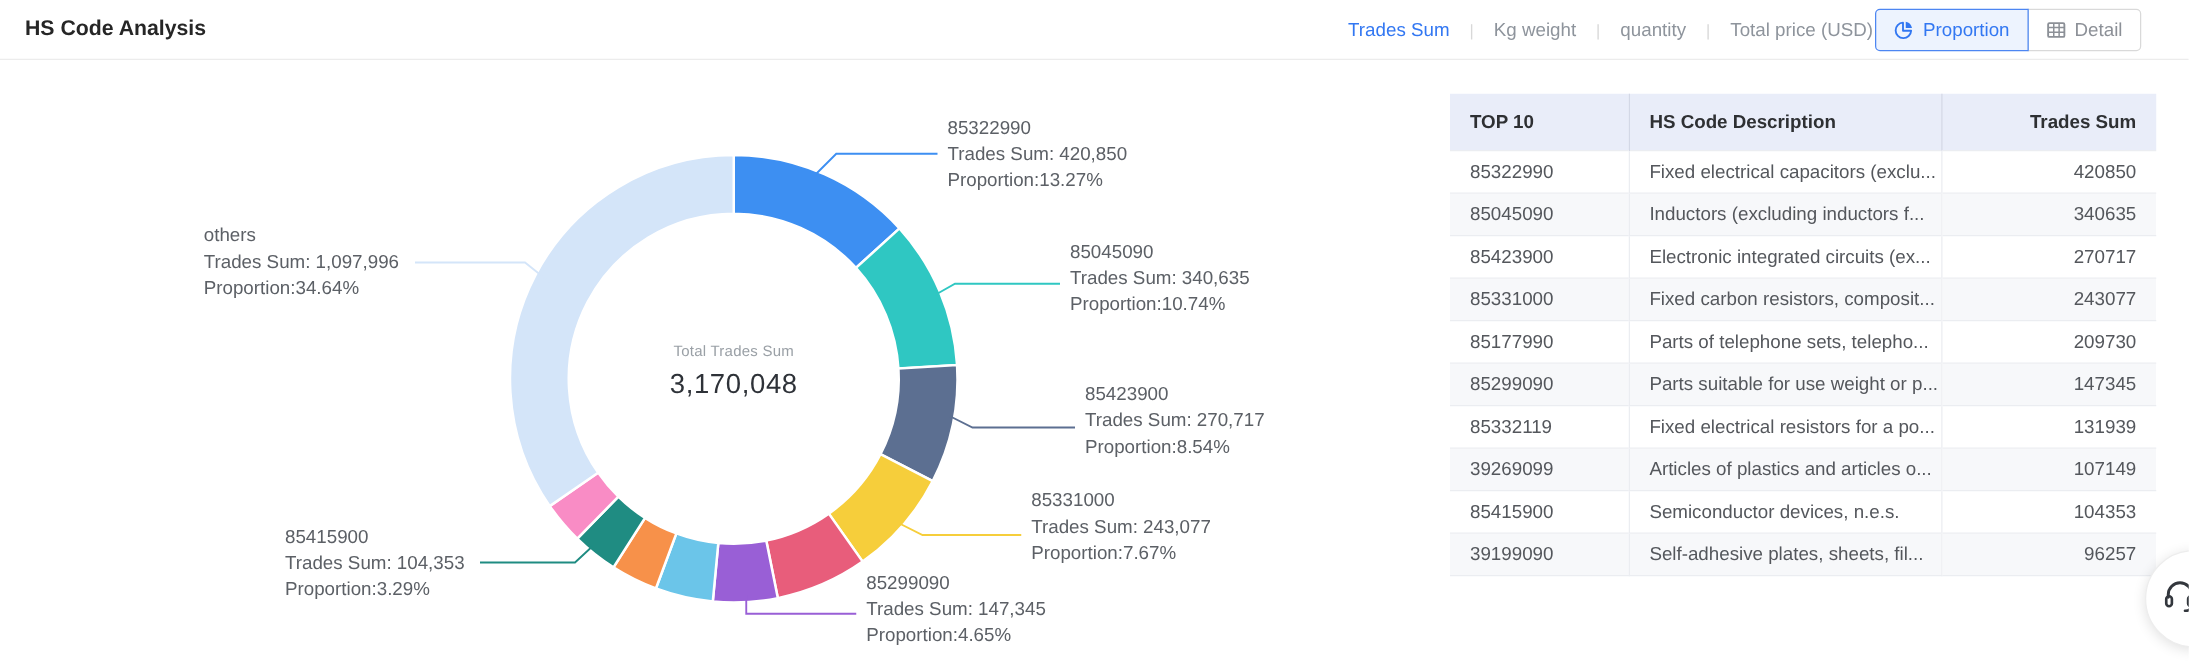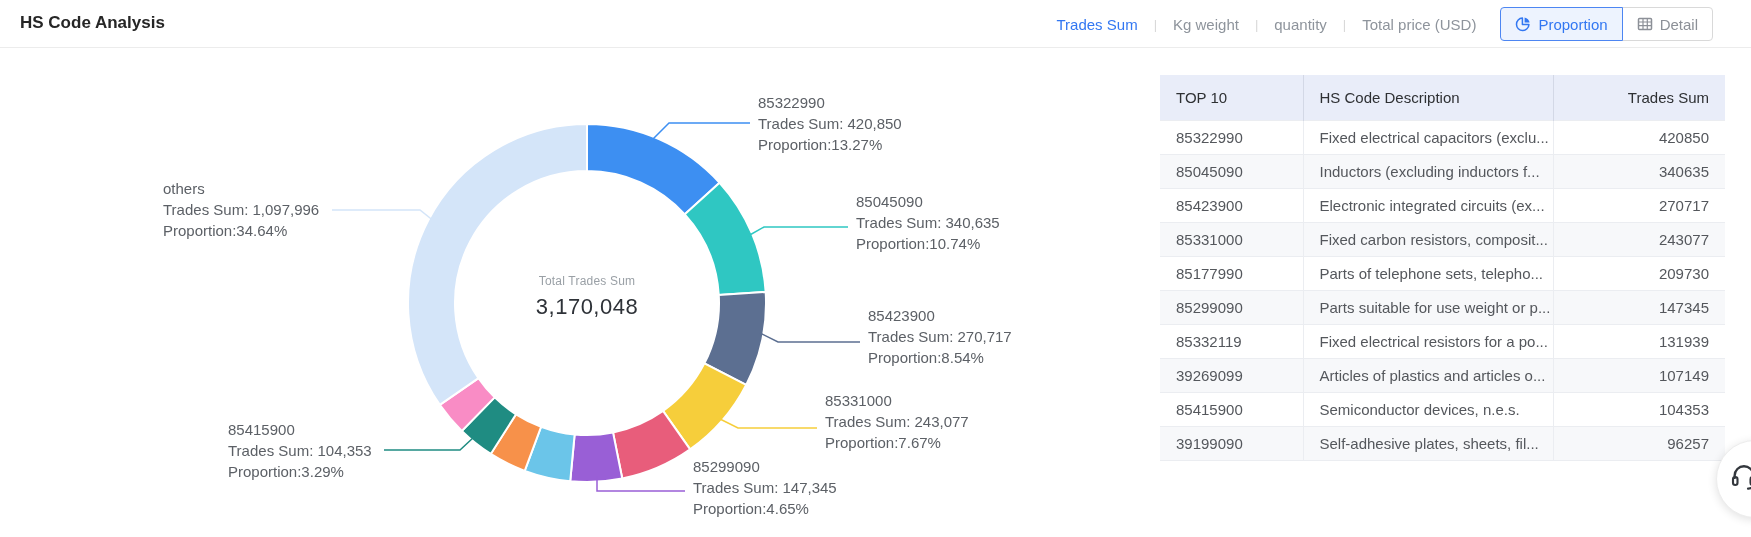--- a/index.html
+++ b/index.html
@@ -9,21 +9,21 @@
 
   
   .topbar { position:absolute; left:0; top:0; width:1751px; height:48px;
             border-bottom:1px solid #ececec; display:flex; align-items:center; }
   .page-title { position:absolute; left:20px; top:13px; font-size:17px; font-weight:700; color:#262626; }
   .topbar-right { position:absolute; right:38px; top:0; height:48px; display:flex; align-items:center; }
   .metric-tabs { display:flex; align-items:center; font-size:15px; color:#8e949c; }
   .metric-tab { cursor:pointer; padding:0 2px; white-space:nowrap; }
   .metric-tab.active { color:#3277f2; }
   .tab-sep { color:#d8d8d8; margin:0 14px; font-size:13px; }
-  .view-group { display:flex; margin-left:22px; }
+  .view-group { display:flex; }
   .view-btn { height:34px; display:flex; align-items:center; padding:0 14px; font-size:15px;
               background:#fff; border:1px solid #d9d9d9; color:#8c9097; cursor:pointer;
               font-family:"Liberation Sans", sans-serif; }
   .view-btn svg { margin-right:7px; }
   .view-btn.first { border-radius:4px 0 0 4px; }
   .view-btn.last  { border-radius:0 4px 4px 0; margin-left:-1px; }
   .view-btn.active { background:#edf3fe; border-color:#4d86f2; color:#3277f2; position:relative; z-index:2; }
 
   
   #chart-area { position:absolute; left:0; top:48px; width:1060px; height:489px; }
@@ -31,21 +31,21 @@
   .center-label { position:absolute; left:447px; top:226px; width:280px; text-align:center;
                   pointer-events:none; }
   .center-label .cap { font-size:12px; color:#9aa0a6; letter-spacing:.2px; }
   .center-label .val { font-size:22px; color:#2e3238; margin-top:6px; letter-spacing:.5px; }
   .slice-label { position:absolute; font-size:15px; color:#5c6066; line-height:21px; white-space:nowrap; }
 
   
   #top10-table { position:absolute; left:1160px; top:75px; width:565px; border-collapse:collapse;
                  font-size:15px; table-layout:fixed; }
   #top10-table col.c0 { width:143px; } #top10-table col.c1 { width:250px; } #top10-table col.c2 { width:172px; }
-  #top10-table th { background:#e9edf9; height:45px; font-weight:400; color:#2e3033;
+  #top10-table th { background:#e9edf9; height:45px; font-weight:700; color:#2e3033;
                     text-align:left; padding:0 16px; border-right:1px solid #d3d8e6; }
   #top10-table th:last-child { border-right:none; text-align:right; }
   #top10-table td { height:34px; color:#54575c; padding:0 16px; border-top:1px solid #ebedf1;
                     border-right:1px solid #ebedf1; white-space:nowrap; overflow:hidden; }
   #top10-table td:last-child { border-right:none; text-align:right;margin-left:34px; }
   #top10-table tr:last-child td { border-bottom:1px solid #ebedf1; }
   #top10-table tbody tr:nth-child(even) td { background:#f7f8fa; }
 
   
   .support-fab { position:absolute; left:1716px; top:440px; width:78px; height:78px; border-radius:50%;

